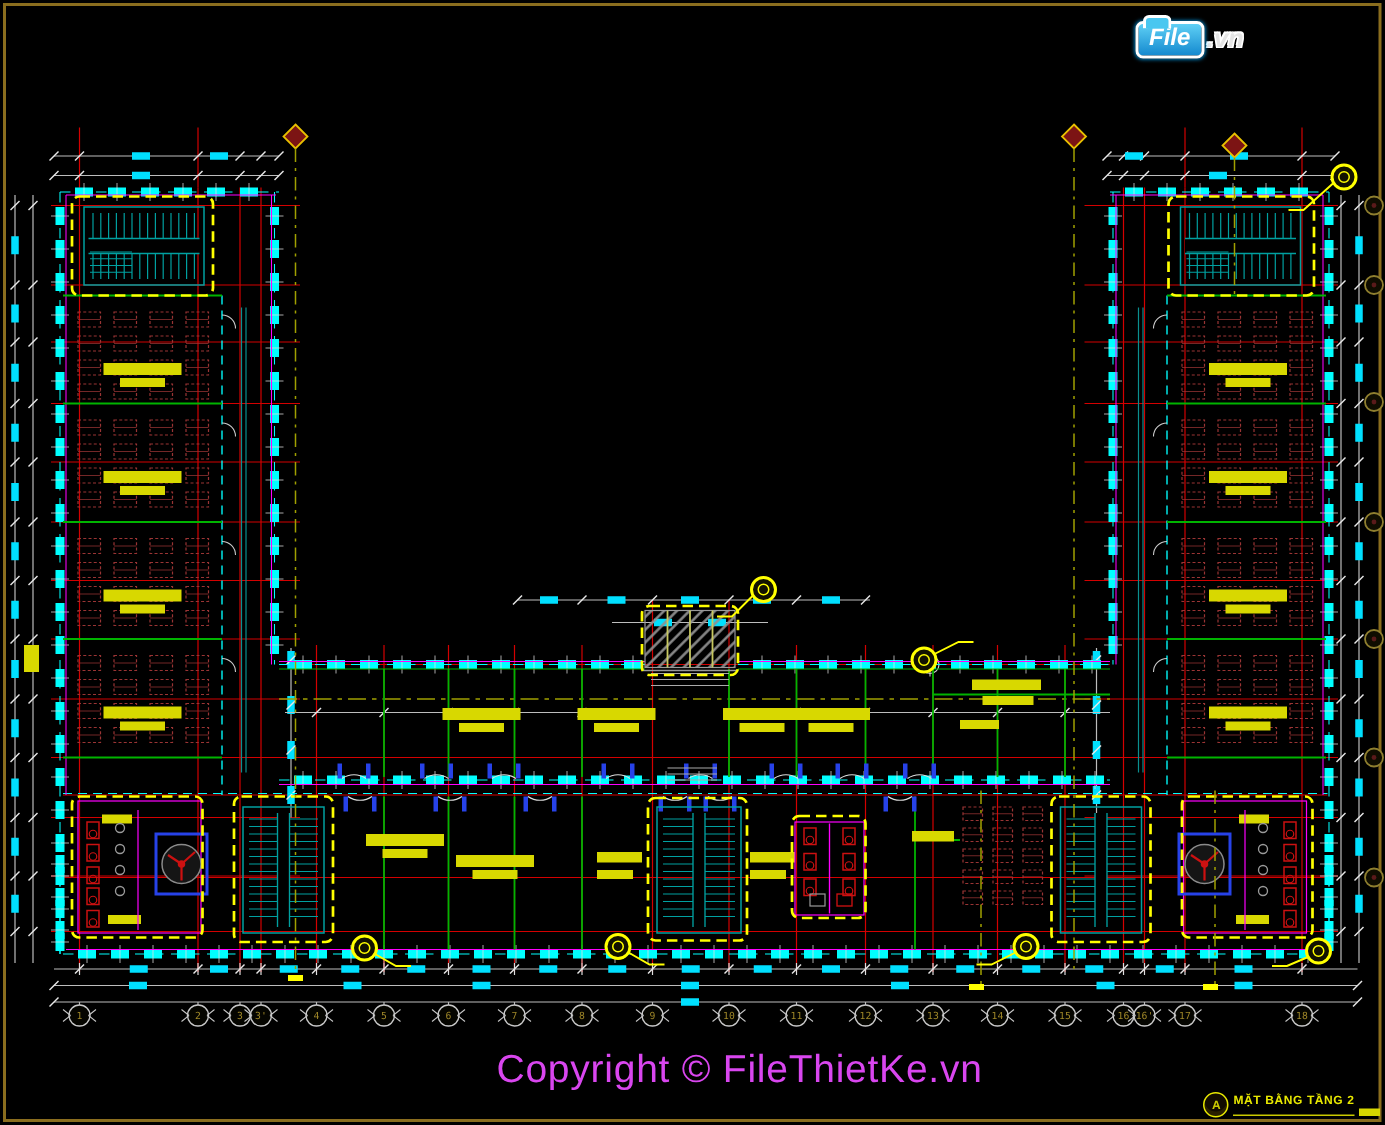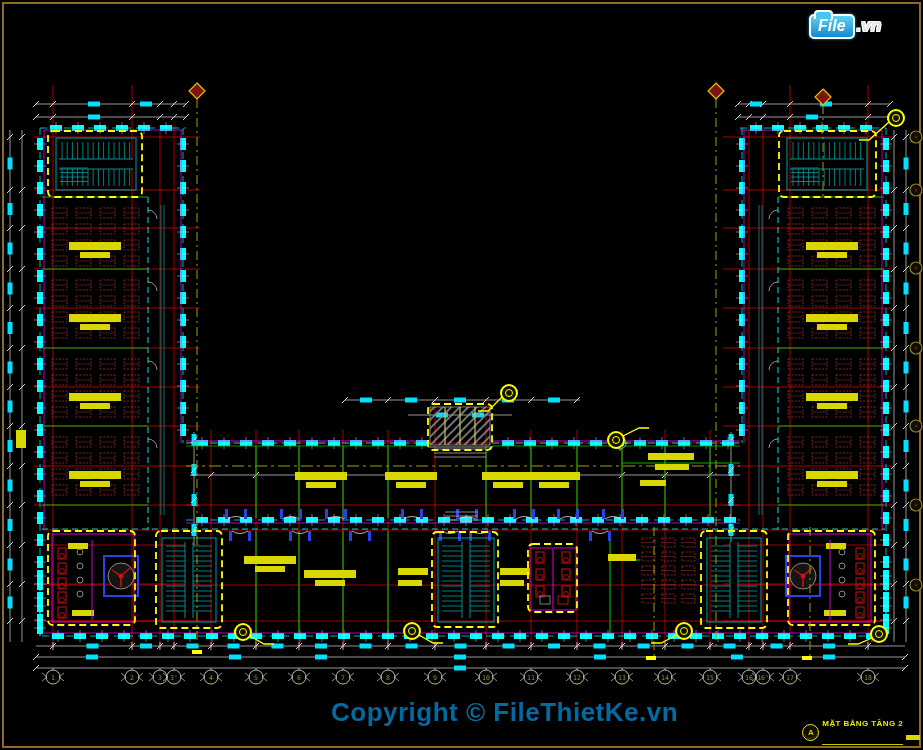--- a/index.html
+++ b/index.html
@@ -1,42 +1,42 @@
 <!DOCTYPE html>
 <html><head>
 <meta charset="utf-8">
 <style>
   html,body{margin:0;padding:0;background:#000;}
   .canvas{position:relative;width:923px;height:750px;background:#000;overflow:hidden;
           font-family:"Liberation Sans",sans-serif;}
   svg{position:absolute;left:0;top:0;}
 
   
-  .logo{position:absolute;left:809px;top:9px;height:34px;display:flex;align-items:center;gap:4px;}
+  .logo{position:absolute;left:757px;top:9px;height:34px;display:flex;align-items:center;gap:4px;}
   .logo-folder{position:relative;display:inline-block;background:linear-gradient(#5fd0f5,#1489cf);
      border:2px solid #fff;border-radius:5px;padding:2px 7px 3px 7px;color:#fff;font-weight:bold;
      font-style:italic;font-size:16px;line-height:16px;box-shadow:0 0 3px #0af;}
   .logo-folder:before{content:"";position:absolute;left:3px;top:-6px;width:15px;height:7px;
      background:#49c7f0;border:2px solid #fff;border-bottom:none;border-radius:4px 4px 0 0;}
   .logo-rest{color:#29abe2;font-size:20px;font-weight:800;font-style:italic;letter-spacing:0.5px;
      text-shadow:-1px -1px 0 #fff,1px -1px 0 #fff,-1px 1px 0 #fff,1px 1px 0 #fff,0 0 4px #9fe8ff;}
   .logo-vn{color:#e5e5e5;font-size:17px;font-weight:800;font-style:italic;margin-left:-2px;
      text-shadow:-1px -1px 0 #fff,1px -1px 0 #fff,-1px 1px 0 #fff,1px 1px 0 #fff;}
 
   
-  .copyright{position:absolute;left:331px;top:697px;font-size:26px;font-weight:bold;color:#0369a1;
+  .copyright{position:absolute;left:331px;top:697px;font-size:26px;font-weight:normal;color:#d946ef;
      letter-spacing:0.5px;}
 
   
   .titleblock{position:absolute;right:3px;bottom:5px;display:flex;align-items:center;gap:3px;}
   .tb-circle{width:15px;height:15px;border:1.6px solid #e8e800;border-radius:50%;
      color:#caca00;font-size:8px;font-weight:bold;display:flex;align-items:center;
      justify-content:center;background:#120c00;box-shadow:inset 0 -3px 0 #2a2000;}
   .tb-title{color:#e8e800;font-size:8px;font-weight:bold;letter-spacing:0.4px;
-     border-bottom:1px solid #caca00;padding-bottom:16px;white-space:nowrap;}
+     border-bottom:1px solid #caca00;padding-bottom:5px;white-space:nowrap;}
   .tb-bar{width:14px;height:5px;background:#d8d800;margin-top:10px;}
 </style>
 </head>
 <body>
 
 <div class="canvas">
   <svg id="plan" width="923" height="750" viewBox="0 0 923 750">
       <defs>
         <pattern id="hatch" width="6" height="6" patternUnits="userSpaceOnUse" patternTransform="rotate(45)">
           <line x1="1" y1="0" x2="1" y2="6" stroke="#909090" stroke-width="1.6"></line>

